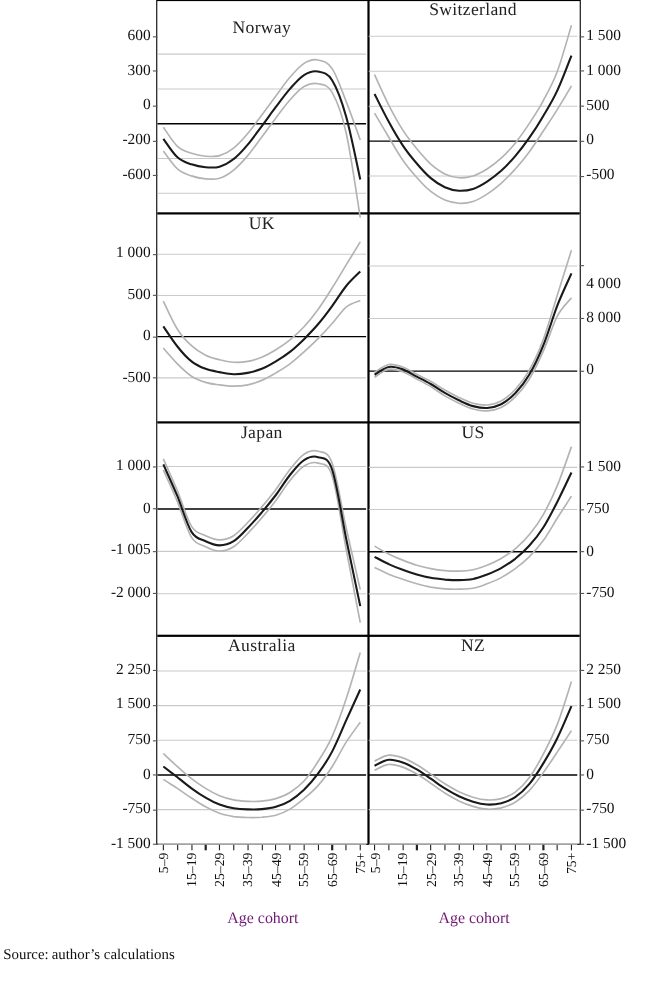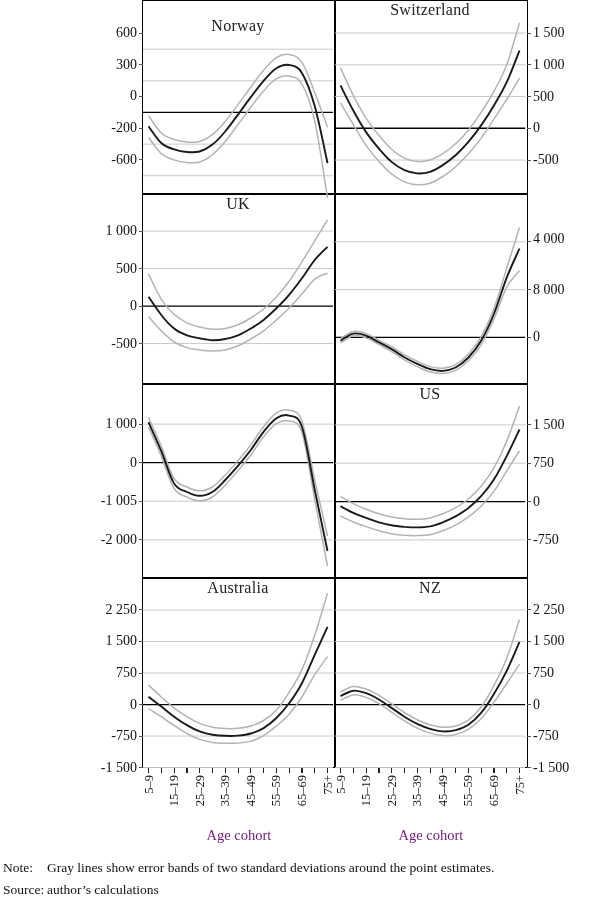--- a/index.html
+++ b/index.html
@@ -33,21 +33,20 @@
 </head>
 <body>
 
 <div class="figure">
   <div id="chart-grid"></div>
 
   <div class="xlabel" style="left:144px;top:827px;">Age cohort</div>
   <div class="xlabel" style="left:336px;top:827px;">Age cohort</div>
 
   <div class="notes">
-    <div><span class="note-label">Note:</span><span>Gray lines show error bands of two standard deviations around the point estimates.</span></div>
     <div><span class="note-label">Source:</span><span>author’s calculations</span></div>
   </div>
 <div class="grid-outline" style="left: 142px; top: 0px; width: 386px; height: 768px;"></div>
     <div class="hsep" style="left: 143px; top: 193px; width: 384px;"></div>
     <div class="hsep" style="left: 143px; top: 383px; width: 384px;"></div>
     <div class="hsep" style="left: 143px; top: 577px; width: 384px;"></div>
     <div class="vdivider" style="left: 333.8px; top: 0px; height: 768px;"></div>
     <div class="panel" style="left: 143px; top: 0px; width: 190px; height: 194px; margin-top: 16px;">
       <svg width="190" height="194">
         <line x1="0" x2="190" y1="33.21195652173913" y2="33.21195652173913" stroke="#cacaca" stroke-width="1"></line>
@@ -117,36 +116,37 @@
     <div class="panel" style="left: 335px; top: 194px; width: 190px; height: 190px;">
       <svg width="190" height="190">
         <line x1="0" x2="190" y1="47.79874213836478" y2="47.79874213836478" stroke="#cacaca" stroke-width="1"></line>
         <line x1="0" x2="190" y1="95.59748427672956" y2="95.59748427672956" stroke="#cacaca" stroke-width="1"></line>
         <line x1="0" x2="190" y1="143.39622641509436" y2="143.39622641509436" stroke="#000000" stroke-width="1.3"></line>
         <path d="M5.5,144.6C7.6,143.4 14.0,138.3 18.3,137.4C22.5,136.6 26.8,138.1 31.1,139.6C35.3,141.0 39.6,144.1 43.9,146.3C48.1,148.5 52.4,150.3 56.6,152.7C60.9,155.1 65.2,158.2 69.4,160.6C73.7,163.0 78.0,165.3 82.2,167.3C86.5,169.3 90.7,171.4 95.0,172.6C99.3,173.7 103.5,174.5 107.8,174.2C112.0,173.9 116.3,173.0 120.6,170.6C124.8,168.3 129.1,164.8 133.4,160.1C137.6,155.5 141.9,150.2 146.1,142.7C150.4,135.1 154.7,126.1 158.9,114.7C163.2,103.3 167.5,87.6 171.7,74.1C176.0,60.5 182.4,40.2 184.5,33.5" fill="none" stroke="#b3b3b3" stroke-width="1.5"></path>
         <path d="M5.5,148.9C7.6,147.7 14.0,142.6 18.3,141.7C22.5,140.9 26.8,142.4 31.1,143.9C35.3,145.3 39.6,148.3 43.9,150.6C48.1,152.8 52.4,154.9 56.6,157.5C60.9,160.0 65.2,163.4 69.4,165.9C73.7,168.4 78.0,170.6 82.2,172.6C86.5,174.5 90.7,176.7 95.0,177.8C99.3,179.0 103.5,179.7 107.8,179.5C112.0,179.2 116.3,178.5 120.6,176.4C124.8,174.3 129.1,171.1 133.4,166.8C137.6,162.6 141.9,157.7 146.1,150.8C150.4,143.9 154.7,134.8 158.9,125.2C163.2,115.6 167.5,101.3 171.7,93.2C176.0,85.1 182.4,79.5 184.5,76.7" fill="none" stroke="#b3b3b3" stroke-width="1.5"></path>
         <path d="M5.5,146.7C7.6,145.5 14.0,140.4 18.3,139.6C22.5,138.7 26.8,140.2 31.1,141.7C35.3,143.2 39.6,146.2 43.9,148.4C48.1,150.6 52.4,152.6 56.6,155.1C60.9,157.6 65.2,160.8 69.4,163.2C73.7,165.7 78.0,167.9 82.2,169.9C86.5,171.9 90.7,174.0 95.0,175.2C99.3,176.3 103.5,177.1 107.8,176.9C112.0,176.6 116.3,175.7 120.6,173.5C124.8,171.3 129.1,167.9 133.4,163.5C137.6,159.0 141.9,154.0 146.1,146.7C150.4,139.5 154.7,130.5 158.9,120.0C163.2,109.5 167.5,94.6 171.7,83.6C176.0,72.7 182.4,59.4 184.5,54.5" fill="none" stroke="#1a1a1a" stroke-width="1.9"></path>
       </svg>
     </div>
-    <div class="ylab right" style="left: 533px; top: 232px; text-align: center;">4 000</div>
+    <div class="ylab right" style="left: 533px; top: 252px; text-align: center;">4 000</div>
     <div class="ytick" style="left: 527px; top: 241.299px;"></div>
     <div class="ylab right" style="left: 533px; top: 282.597px;">8 000</div>
     <div class="ytick" style="left: 527px; top: 289.097px;"></div>
     <div class="ylab right" style="left: 533px; top: 330.396px;">0</div>
     <div class="ytick" style="left: 527px; top: 336.896px;"></div>
     <div class="panel" style="left: 143px; top: 384px; width: 190px; height: 194px;">
       <svg width="190" height="194">
         <line x1="0" x2="190" y1="40.111332007952285" y2="40.111332007952285" stroke="#cacaca" stroke-width="1"></line>
         <line x1="0" x2="190" y1="78.67992047713717" y2="78.67992047713717" stroke="#000000" stroke-width="1.3"></line>
         <line x1="0" x2="190" y1="117.24850894632206" y2="117.24850894632206" stroke="#cacaca" stroke-width="1"></line>
         <line x1="0" x2="190" y1="155.81709741550696" y2="155.81709741550696" stroke="#cacaca" stroke-width="1"></line>
         <path d="M5.5,33.2C7.6,38.0 14.0,51.9 18.3,62.1C22.5,72.3 26.8,87.7 31.1,94.5C35.3,101.3 39.6,100.9 43.9,103.0C48.1,105.0 52.4,106.8 56.6,106.8C60.9,106.8 65.2,105.6 69.4,103.0C73.7,100.3 78.0,95.4 82.2,91.0C86.5,86.7 90.7,81.8 95.0,76.8C99.3,71.7 103.5,66.6 107.8,60.9C112.0,55.3 116.3,48.1 120.6,42.8C124.8,37.5 129.1,31.7 133.4,28.9C137.6,26.2 141.9,24.9 146.1,26.2C150.4,27.6 154.7,25.4 158.9,37.0C163.2,48.7 167.5,76.9 171.7,96.0C176.0,115.2 182.4,142.6 184.5,152.0" fill="none" stroke="#b3b3b3" stroke-width="1.5"></path>
         <path d="M5.5,43.2C7.6,48.0 14.0,61.9 18.3,72.1C22.5,82.3 26.8,97.7 31.1,104.5C35.3,111.3 39.6,110.9 43.9,113.0C48.1,115.1 52.4,116.9 56.6,116.9C60.9,116.9 65.2,115.6 69.4,113.0C73.7,110.4 78.0,105.4 82.2,101.0C86.5,96.7 90.7,91.8 95.0,86.8C99.3,81.8 103.5,76.6 107.8,71.0C112.0,65.3 116.3,58.0 120.6,52.8C124.8,47.6 129.1,42.4 133.4,39.7C137.6,37.1 141.9,35.5 146.1,37.0C150.4,38.5 154.7,35.5 158.9,48.6C163.2,61.6 167.5,93.1 171.7,115.3C176.0,137.6 182.4,170.9 184.5,182.0" fill="none" stroke="#b3b3b3" stroke-width="1.5"></path>
         <path d="M5.5,38.2C7.6,43.0 14.0,56.9 18.3,67.1C22.5,77.3 26.8,92.7 31.1,99.5C35.3,106.3 39.6,105.9 43.9,108.0C48.1,110.0 52.4,111.8 56.6,111.8C60.9,111.8 65.2,110.6 69.4,108.0C73.7,105.4 78.0,100.4 82.2,96.0C86.5,91.7 90.7,86.8 95.0,81.8C99.3,76.8 103.5,71.6 107.8,66.0C112.0,60.3 116.3,53.1 120.6,47.8C124.8,42.6 129.1,37.0 133.4,34.3C137.6,31.6 141.9,30.2 146.1,31.6C150.4,33.0 154.7,30.5 158.9,42.8C163.2,55.2 167.5,85.0 171.7,105.7C176.0,126.4 182.4,156.8 184.5,167.0" fill="none" stroke="#1a1a1a" stroke-width="1.9"></path>
       </svg>
+      <div class="panel-title">Japan</div>
     </div>
     <div class="ylab left" style="left: 91px; top: 417.111px;">1 000</div>
     <div class="ytick" style="left: 139px; top: 423.611px;"></div>
     <div class="ylab left" style="left: 91px; top: 455.68px;">0</div>
     <div class="ytick" style="left: 139px; top: 462.18px;"></div>
     <div class="ylab left" style="left: 91px; top: 494.249px;">-1 005</div>
     <div class="ytick" style="left: 139px; top: 500.749px;"></div>
     <div class="ylab left" style="left: 91px; top: 532.817px;">-2 000</div>
     <div class="ytick" style="left: 139px; top: 539.317px;"></div>
     <div class="panel" style="left: 335px; top: 384px; width: 190px; height: 216px;">

